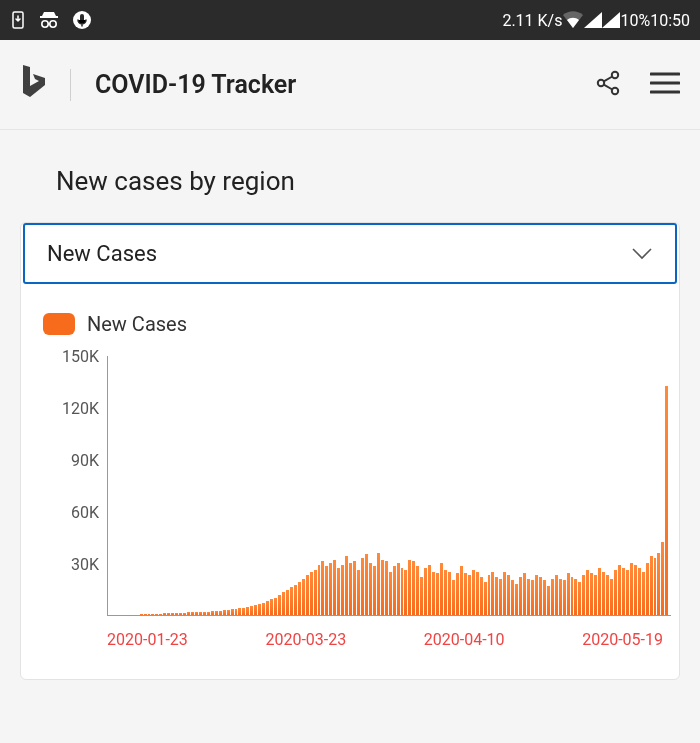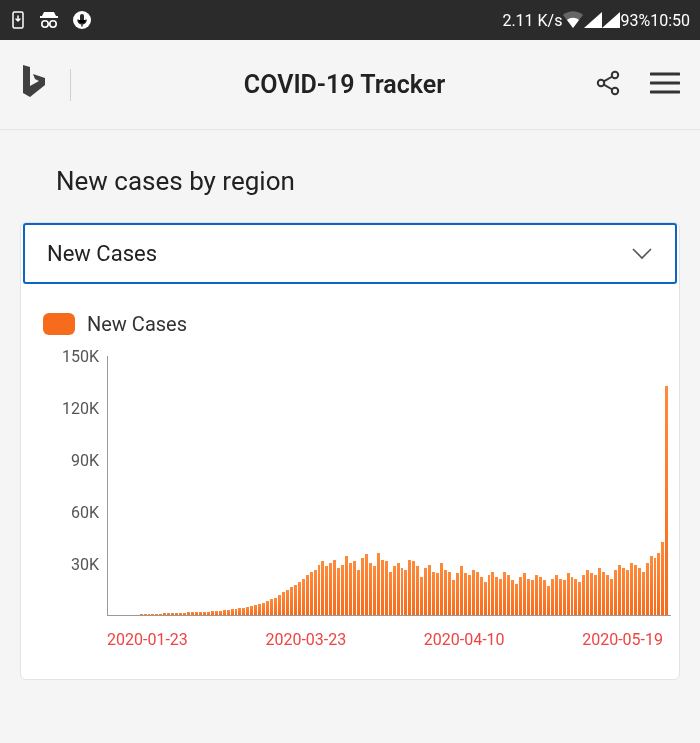--- a/index.html
+++ b/index.html
@@ -22,21 +22,20 @@
   .status-left { display: flex; align-items: center; gap: 12px; }
   .status-right { margin-left: auto; display: flex; align-items: center; }
   .status-ico { display: inline-flex; }
   .app-bar {
     height: 90px;
     background: #f5f5f5;
     display: flex;
     align-items: center;
     padding: 0 20px;
     border-bottom: 1px solid #e5e5e5;
-    text-align: center;
   }
   .logo { font-weight: 700; font-size: 30px; }
   .vdiv { width: 1px; height: 32px; background: #d0d0d0; margin: 0 24px; }
   .app-title { font-size: 25px; font-weight: 600; color: #222; flex: 1; }
   .app-actions { display: flex; align-items: center; gap: 28px; }
   .content { padding: 30px 20px 0 20px; }
   .section-title { font-size: 26px; font-weight: 400; color: #222; margin: 6px 0 26px 36px; }
   .card { background: #fff; border: 1px solid #e3e3e3; border-radius: 6px; padding: 0 0 30px 0; }
   .dropdown {
     display: flex; align-items: center; justify-content: space-between;
@@ -93,21 +92,21 @@
     <span class="status-ico">
       <svg width="18" height="16" viewBox="0 0 18 16">
           <path d="M0 16L18 0v16H0z" fill="#fff"></path>
         </svg>
     </span>
     <span class="status-ico">
       <svg width="18" height="16" viewBox="0 0 18 16">
           <path d="M0 16L18 0v16H0z" fill="#fff"></path>
         </svg>
     </span>
-    <span>93%</span>
+    <span>10%</span>
     <span>10:50</span>
   </div>
 </div>
 
 <div class="app-bar">
   <span class="logo">
     <svg width="26" height="36" viewBox="0 0 26 36">
         <path d="M3 2l7 2v19l9-5-4-2-2-5 12 4v7L10 34 3 30V2z" fill="#404040"></path>
       </svg>
   </span>

